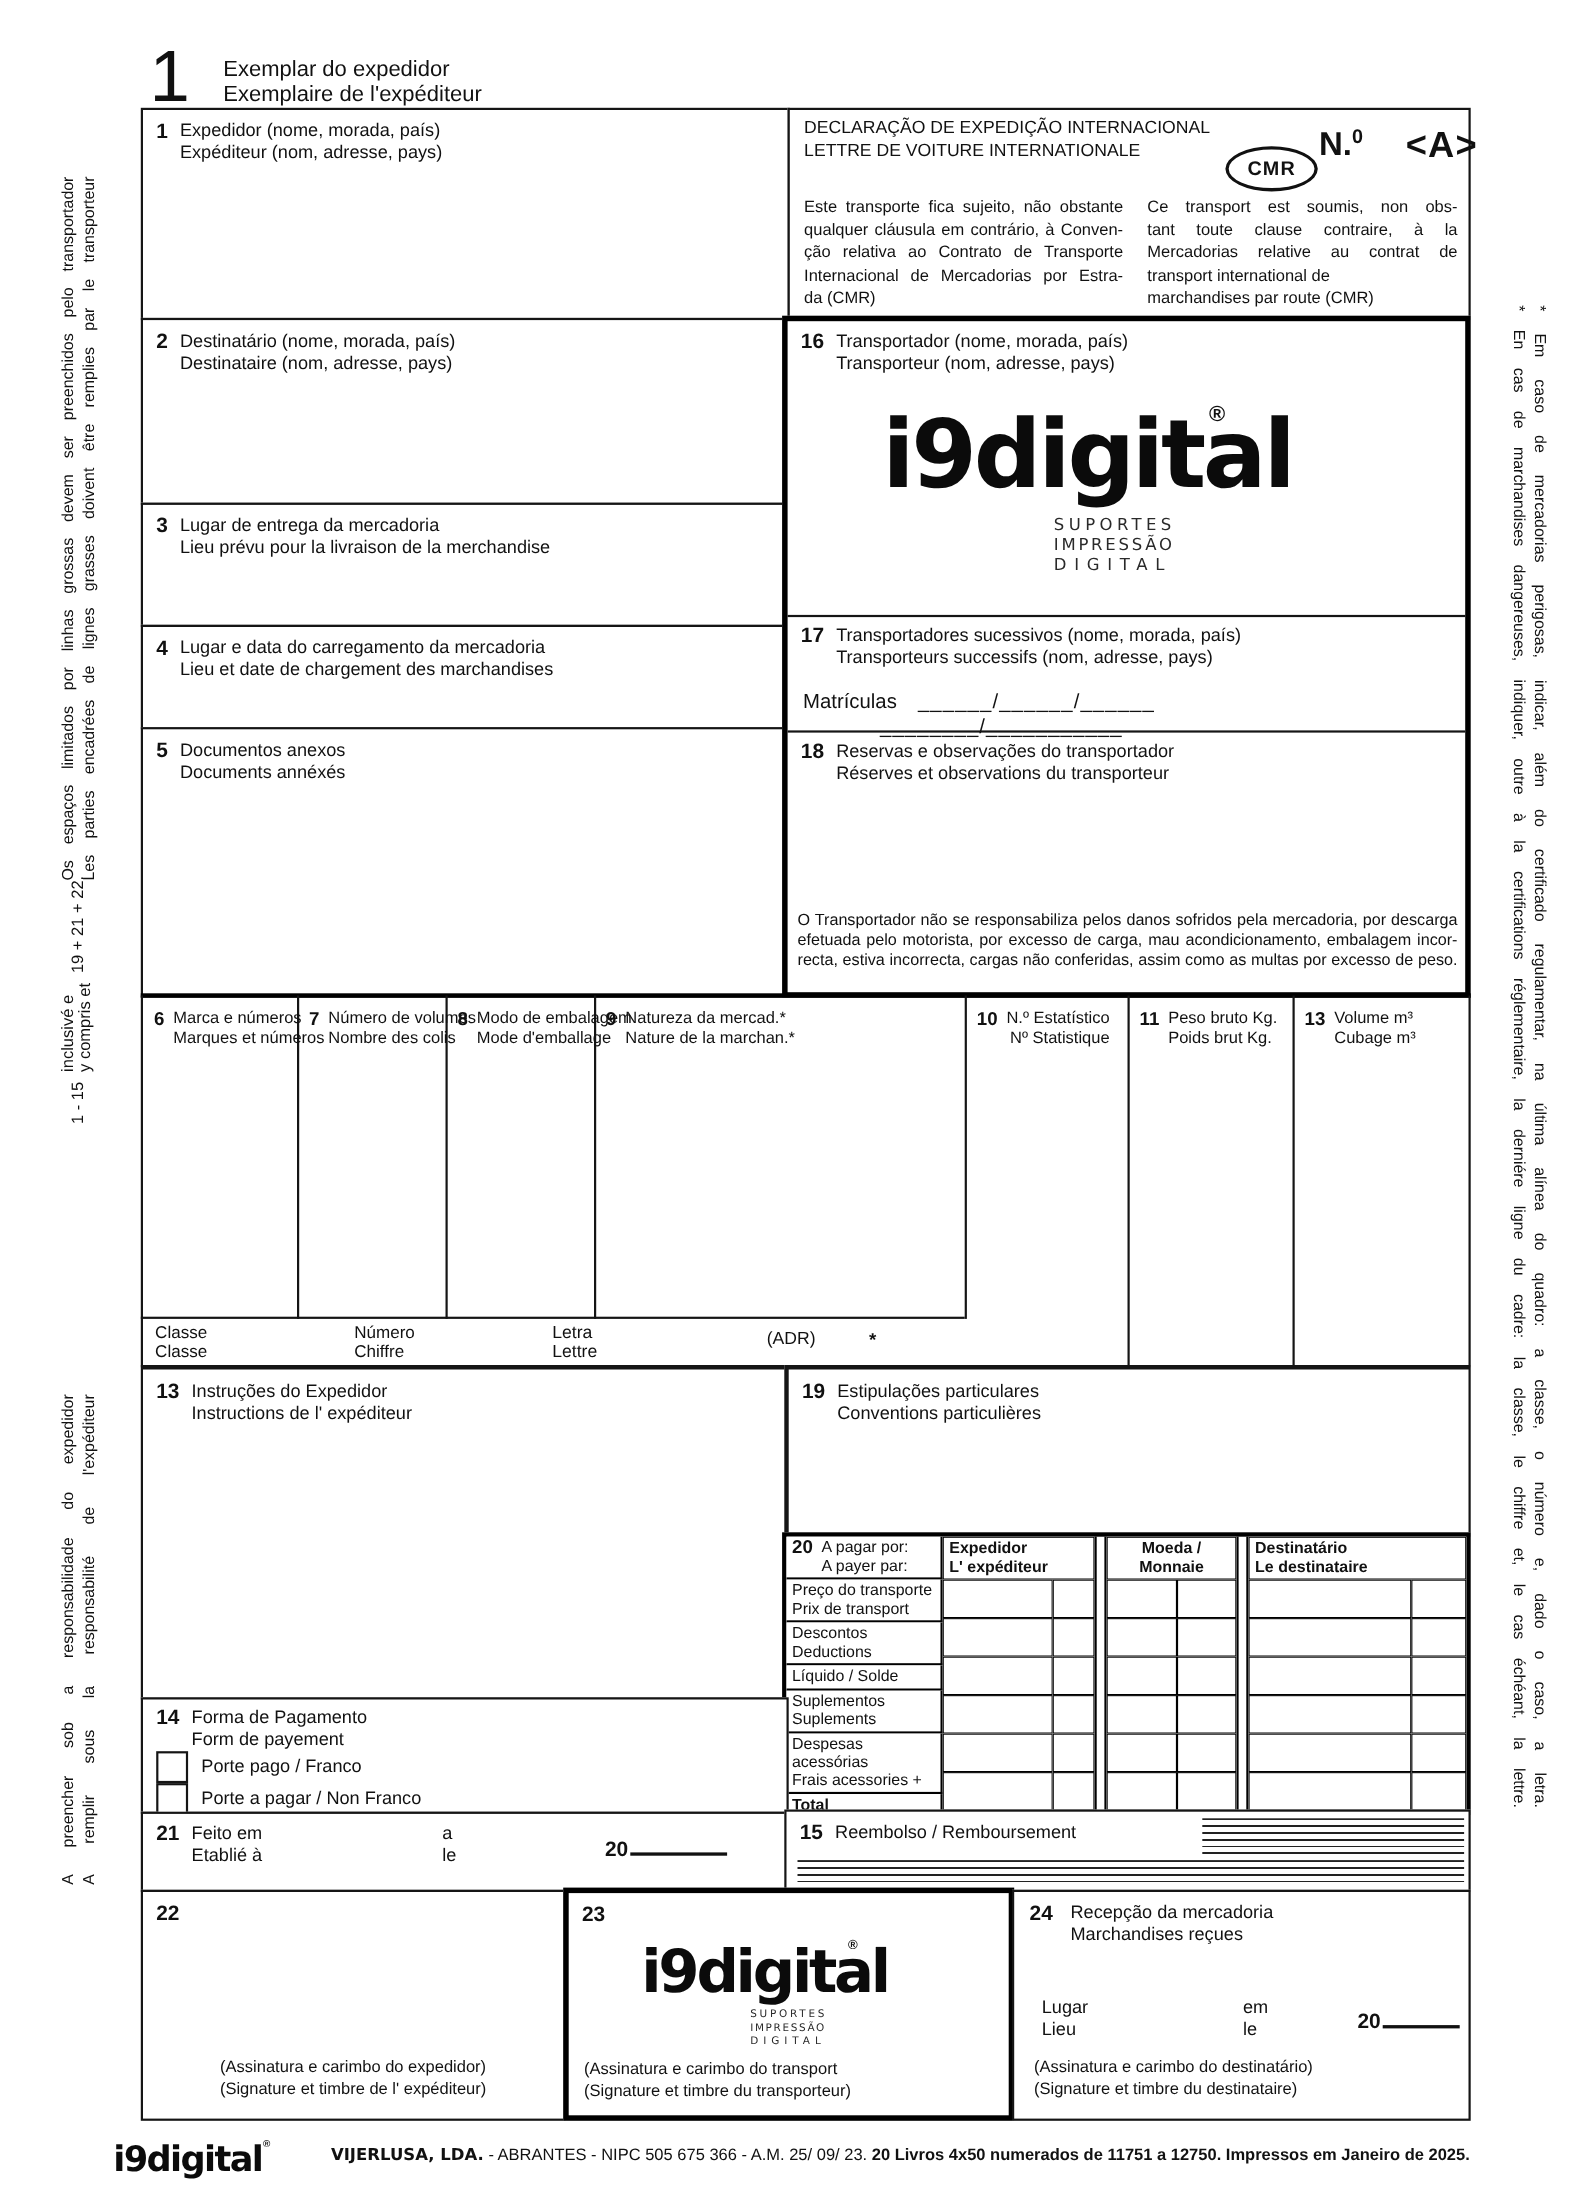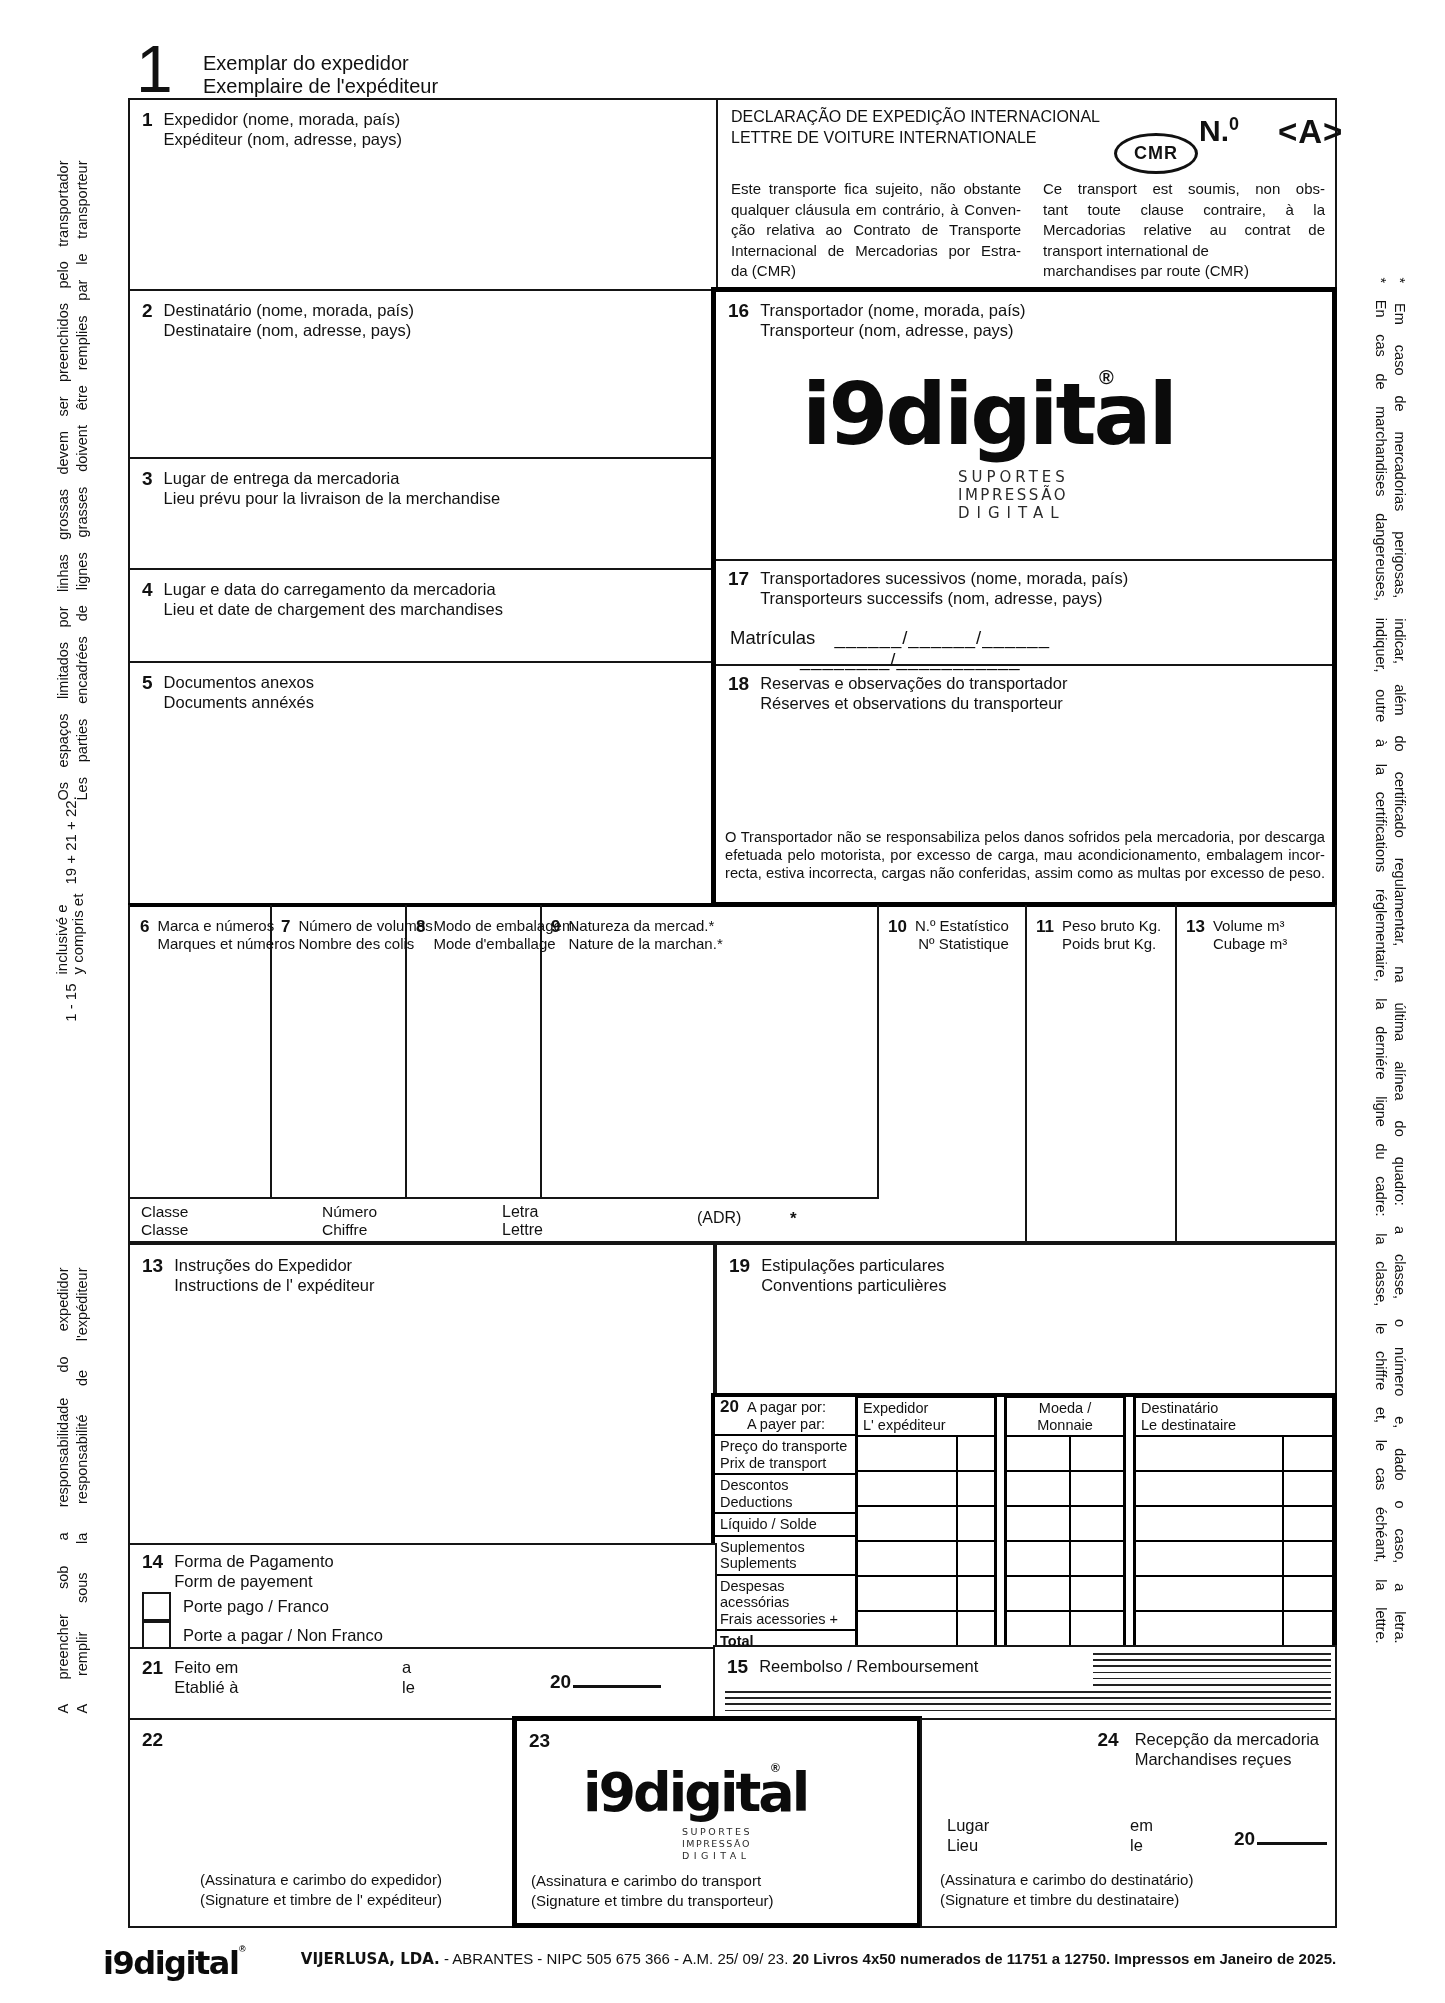--- a/index.html
+++ b/index.html
@@ -20,21 +20,21 @@
   .cb{width:25px;height:25px;border:2.5px solid #151515;background:#fff;}
   .uline{display:inline-block;width:88px;border-bottom:3px solid #111;height:13px;margin-left:2px;}
   .hatch{position:absolute;background:repeating-linear-gradient(to bottom,#222 0 1.6px,transparent 1.6px 6.2px);}
   .logo{position:absolute;}
   .logo .main{font-family:"DejaVu Sans",sans-serif;font-weight:900;letter-spacing:-3px;
               transform:scaleX(0.63);transform-origin:left top;white-space:nowrap;color:#0b0b0b;}
   .logo .reg{font-weight:bold;vertical-align:top;}
   .logo .sub{position:absolute;color:#2a2a2a;font-family:"DejaVu Sans",sans-serif;}
   .grid{position:absolute;display:grid;box-sizing:border-box;border:2.5px solid #000;}
   .grid>div{border:1.6px solid #000;box-sizing:border-box;padding:2px 5px;font-size:14.5px;line-height:16.5px;background:#fff;}
-  .ghead{grid-column:1/3;}
+  .ghead{grid-column:1/3;font-weight:bold;}
   .sig{font-size:15px;line-height:20px;}
   .colhead{position:absolute;display:flex;}
   .colhead .n{font-weight:bold;font-size:17px;margin-right:8px;}
   .colhead .t{font-size:15px;line-height:17.5px;}
 </style>
 </head>
 <body>
 
 <div id="page">
 
@@ -426,21 +426,21 @@
       <span class="sub" style="left:99px;top:77px;font-size:9.5px;letter-spacing:1.5px;">IMPRESSÃO</span>
       <span class="sub" style="left:99px;top:89px;font-size:9.5px;letter-spacing:4.5px;">DIGITAL</span>
     </div>
     <div class="abs sig" style="left:14px;top:150px;">
       <div>(Assinatura e carimbo do transport</div>
         <div>(Signature et timbre du transporteur)</div>
     </div>
   </div>
 
   <div class="box" style="left:920px;top:1718px;width:417px;height:210px;">
-    <div class="bl" style="margin:10px 16px 0 14px;justify-content:flex-end;">
+    <div class="bl" style="margin:10px 16px 0 14px;">
       <span class="bnum" style="margin-right:16px;">24</span>
       <span class="btxt">
           <div>Recepção da mercadoria</div>
           <div>Marchandises reçues</div>
         </span>
     </div>
     <div class="abs btxt" style="left:25px;top:96px;">
       <div>Lugar</div>
         <div>Lieu</div>
     </div>

